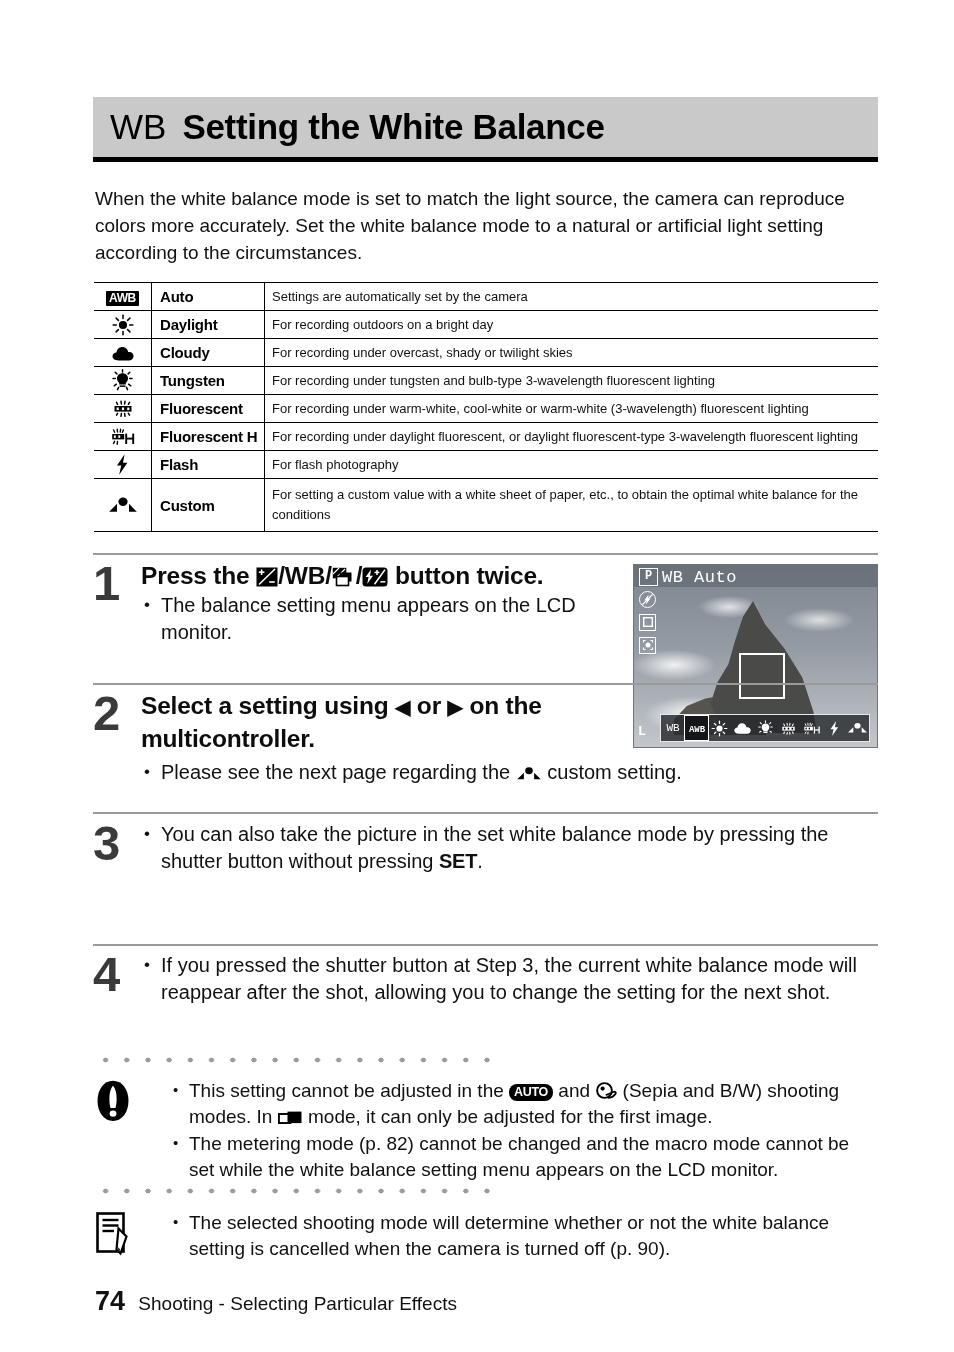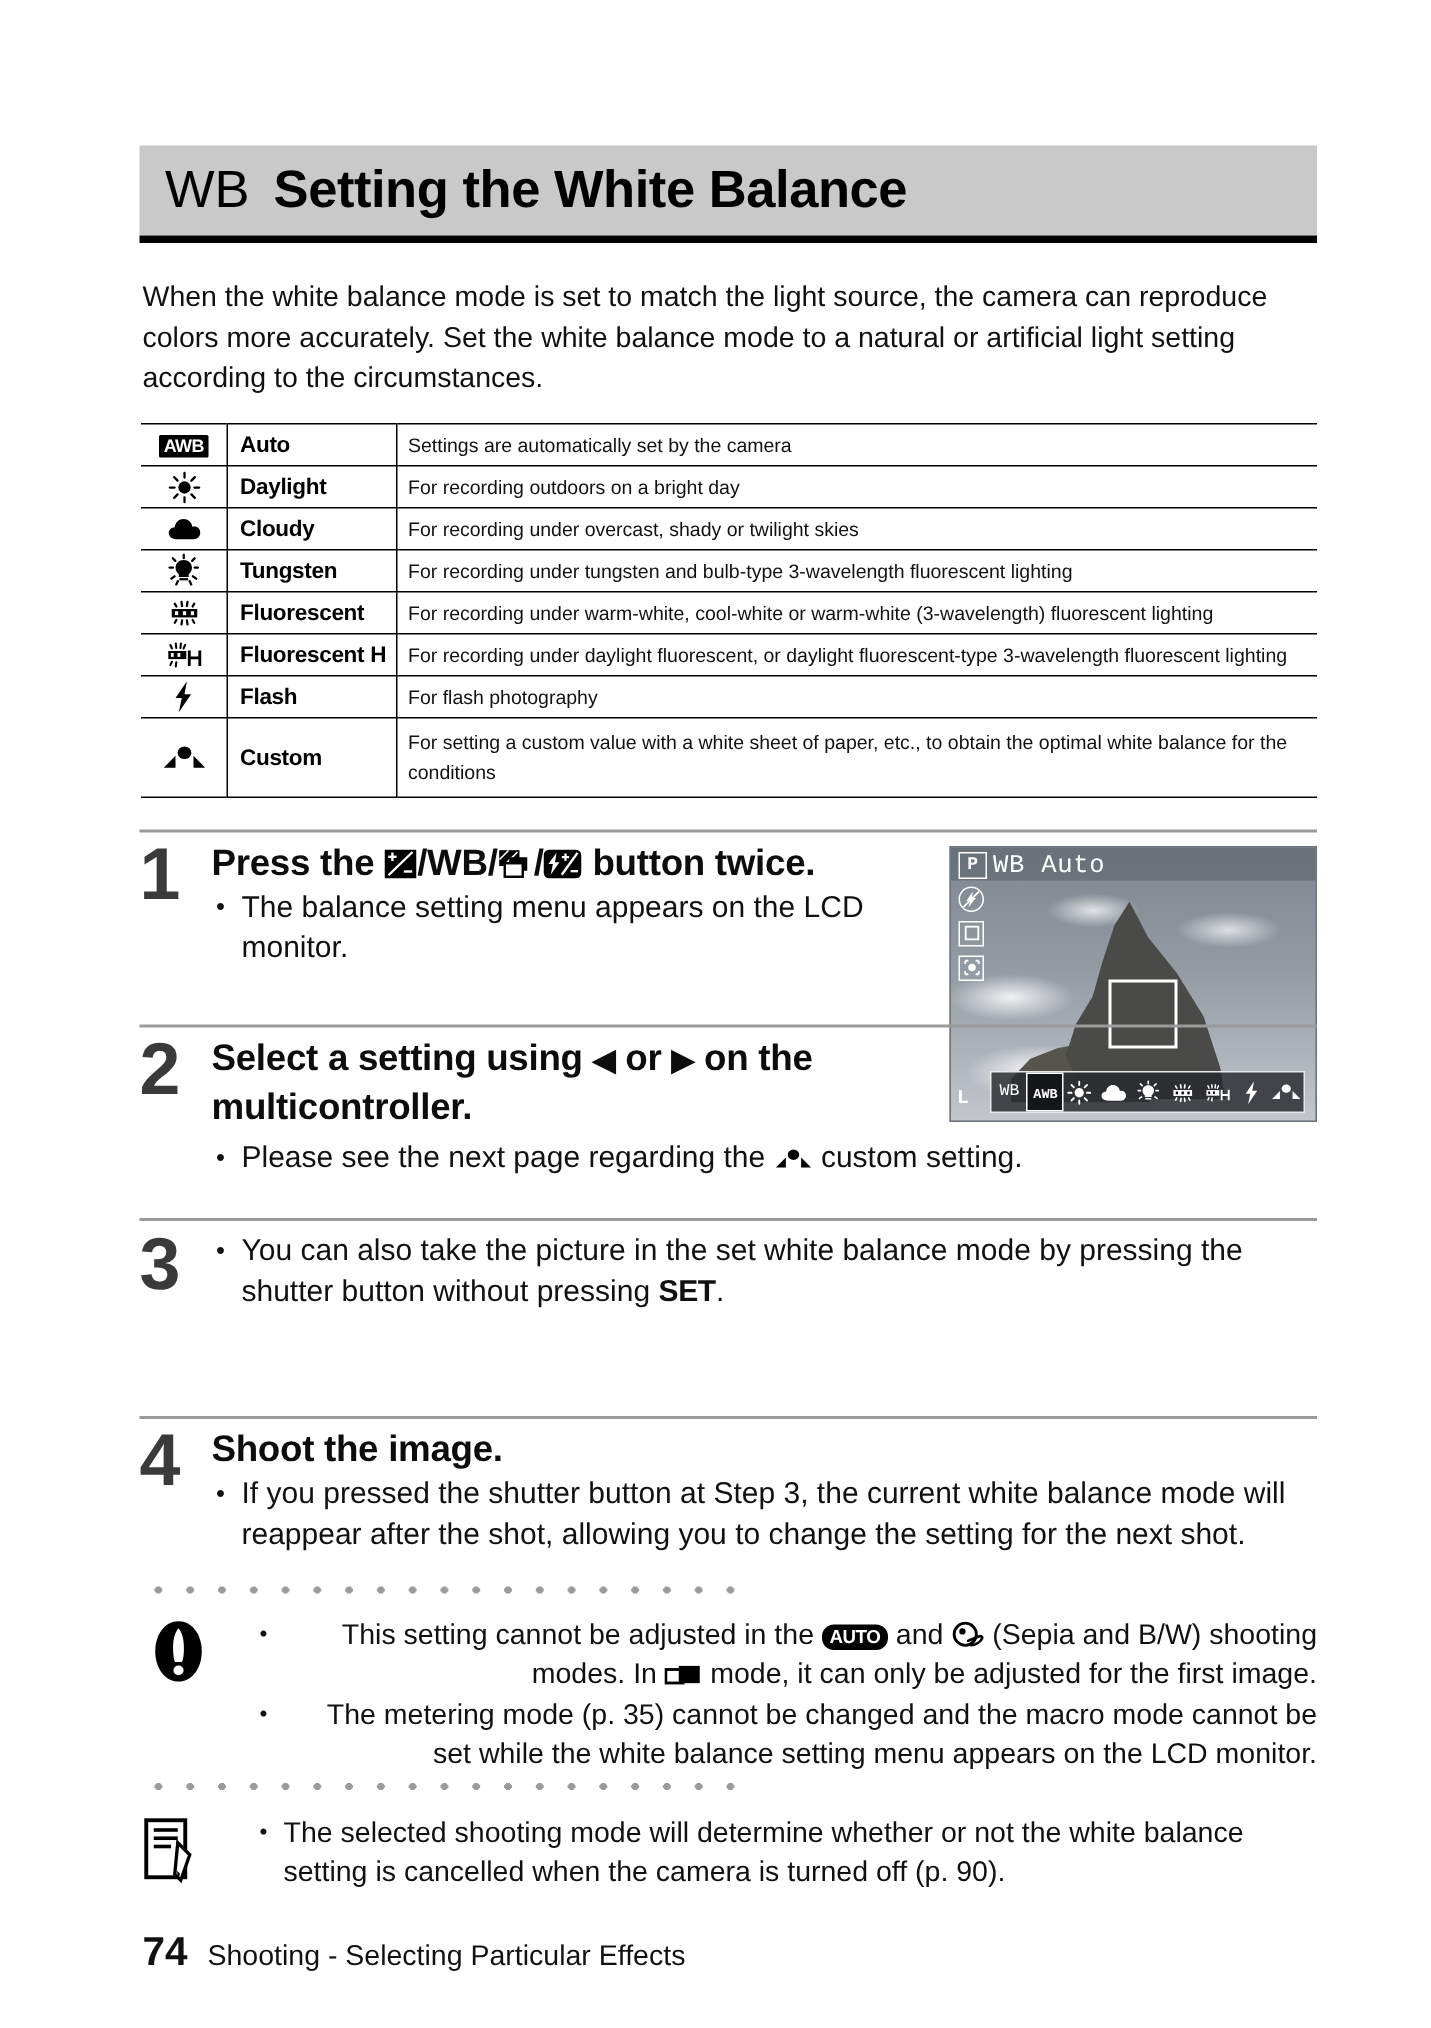--- a/index.html
+++ b/index.html
@@ -702,46 +702,45 @@
       <div class="bullet-line">
         <span>You can also take the picture in the set white balance mode by pressing the shutter button without pressing </span><span class="set-bold">SET</span><span>.</span>
       </div>
     </div>
   </div>
 
   <div class="step-rule" style="top:944px;"></div>
   <div class="step" style="top:951px; width:785px;">
     <div class="step-num">4</div>
     <div class="step-body">
-      <div class="step-head">Shoot the image.</div>
       <div class="bullet-line">If you pressed the shutter button at Step 3, the current white balance mode will reappear after the shot, allowing you to change the setting for the next shot.</div>
     </div>
   </div>
 
   <div class="dotrule" style="top:1057px;"></div>
-  <div class="note-block" style="top:1078px; width:785px;text-align:right;">
+  <div class="note-block" style="top:1078px; width:785px;">
     <div class="note-icon">
       <svg width="34" height="42" viewBox="0 0 34 42">
         <path d="M17 0.8 C8.0 0.8 1.5 9.5 1.5 20.8 C1.5 32.2 8.0 41 17 41 C26 41 32.5 32.2 32.5 20.8 C32.5 9.5 26 0.8 17 0.8 Z" fill="#000"></path>
         <path d="M17 5.5 C14.2 9 13.2 14 13.4 20 C13.5 24 14.0 26.5 14.6 28 L19.4 28 C20.0 26.5 20.5 24 20.6 20 C20.8 14 19.8 9 17 5.5 Z" fill="#fff"></path>
         <ellipse cx="17" cy="33.6" rx="3.4" ry="3.2" fill="#fff"></ellipse>
       </svg>
     </div>
     <div class="note-text">
       <div class="note-li">
         <span>This setting cannot be adjusted in the </span><span class="chip-auto">AUTO</span><span> and </span><span><svg width="22" height="18" viewBox="0 0 22 18" class="inline-svg">
             <circle cx="9.5" cy="8.5" r="7.4" fill="none" stroke="#000" stroke-width="1.9"></circle>
             <circle cx="7.6" cy="6.6" r="2.1" fill="#000"></circle>
             <path d="M11.5 12.8 C13.8 12.0 16.0 11.0 18.4 10.0 C20.2 9.3 21.4 10.4 20.4 11.9 C19.2 13.8 16.5 15.4 13.6 15.8" fill="none" stroke="#000" stroke-width="1.8" stroke-linecap="round"></path>
           </svg></span><span> (Sepia and B/W) shooting modes. In </span><span><svg width="25" height="16" viewBox="0 0 25 16" class="inline-svg">
             <rect x="0.9" y="4.0" width="11.5" height="9.0" fill="none" stroke="#000" stroke-width="1.9"></rect>
             <rect x="9.5" y="1.6" width="14.0" height="11.5" fill="#000"></rect>
           </svg></span><span> mode, it can only be adjusted for the first image.</span>
       </div>
-      <div class="note-li">The metering mode (p. 35) cannot be changed and the macro mode cannot be set while the white balance setting menu appears on the LCD monitor.</div>
+      <div class="note-li">The metering mode (p. 82) cannot be changed and the macro mode cannot be set while the white balance setting menu appears on the LCD monitor.</div>
     </div>
   </div>
 
   <div class="dotrule" style="top:1188px;"></div>
   <div class="note-block" style="top:1210px; width:785px;">
     <div class="note-icon">
       <svg width="36" height="44" viewBox="0 0 36 44">
         <rect x="1.5" y="1.5" width="26" height="38" fill="none" stroke="#000" stroke-width="2.6"></rect>
         <g stroke="#000" stroke-width="2.4">
           <line x1="6.5" y1="8.0" x2="22.5" y2="8.0"></line>

